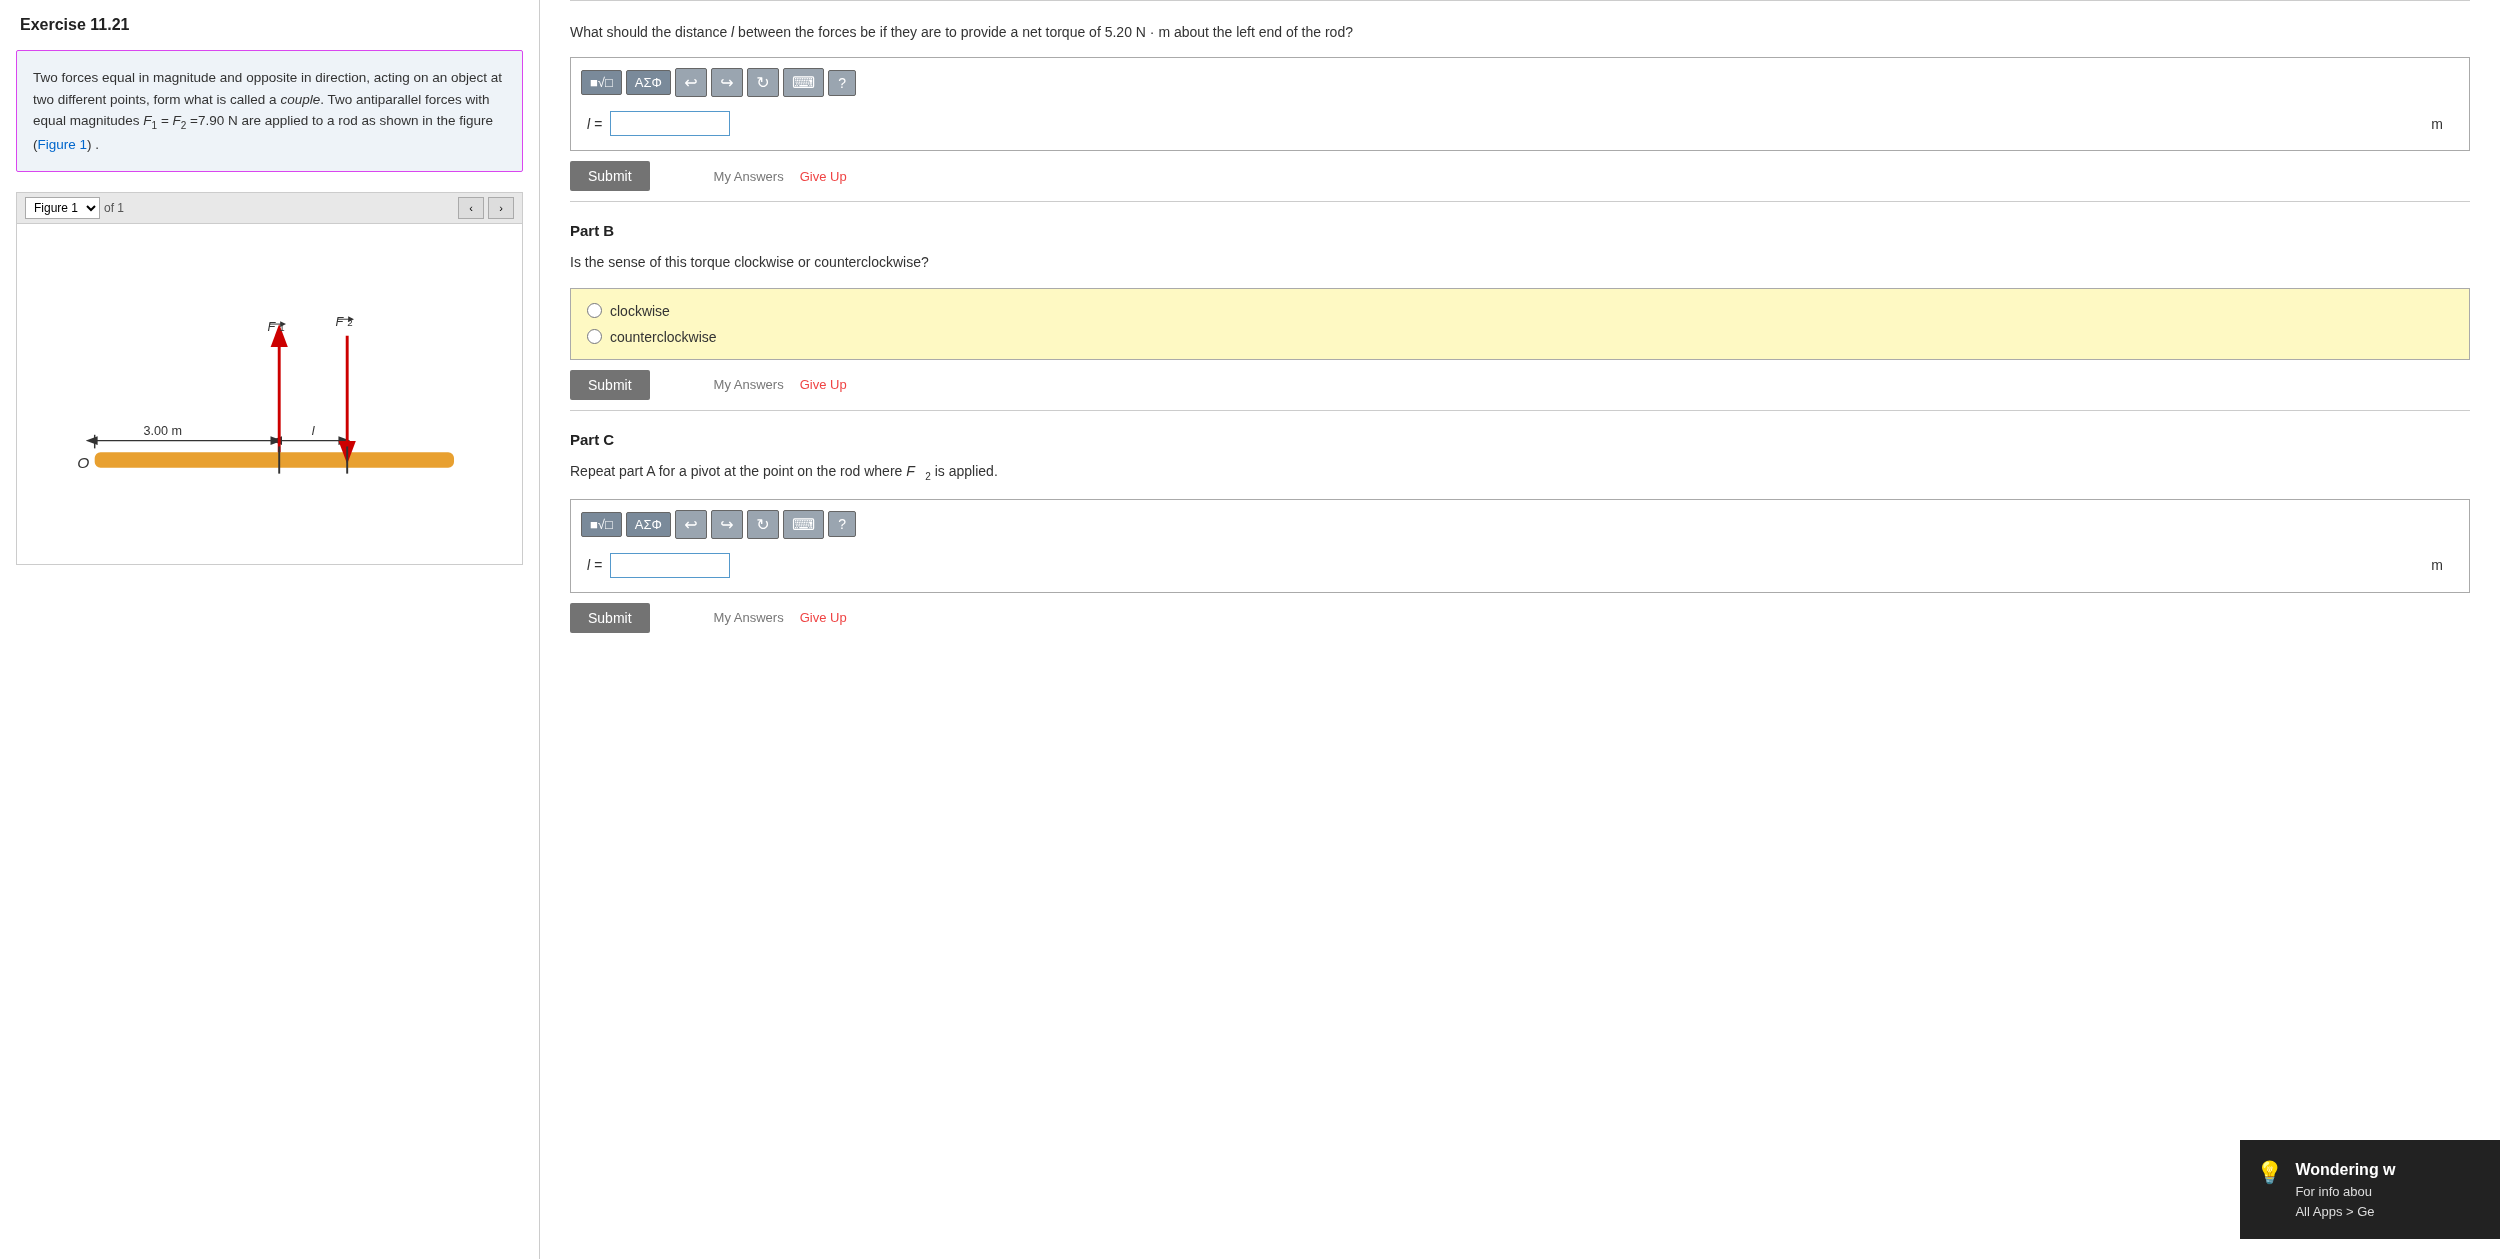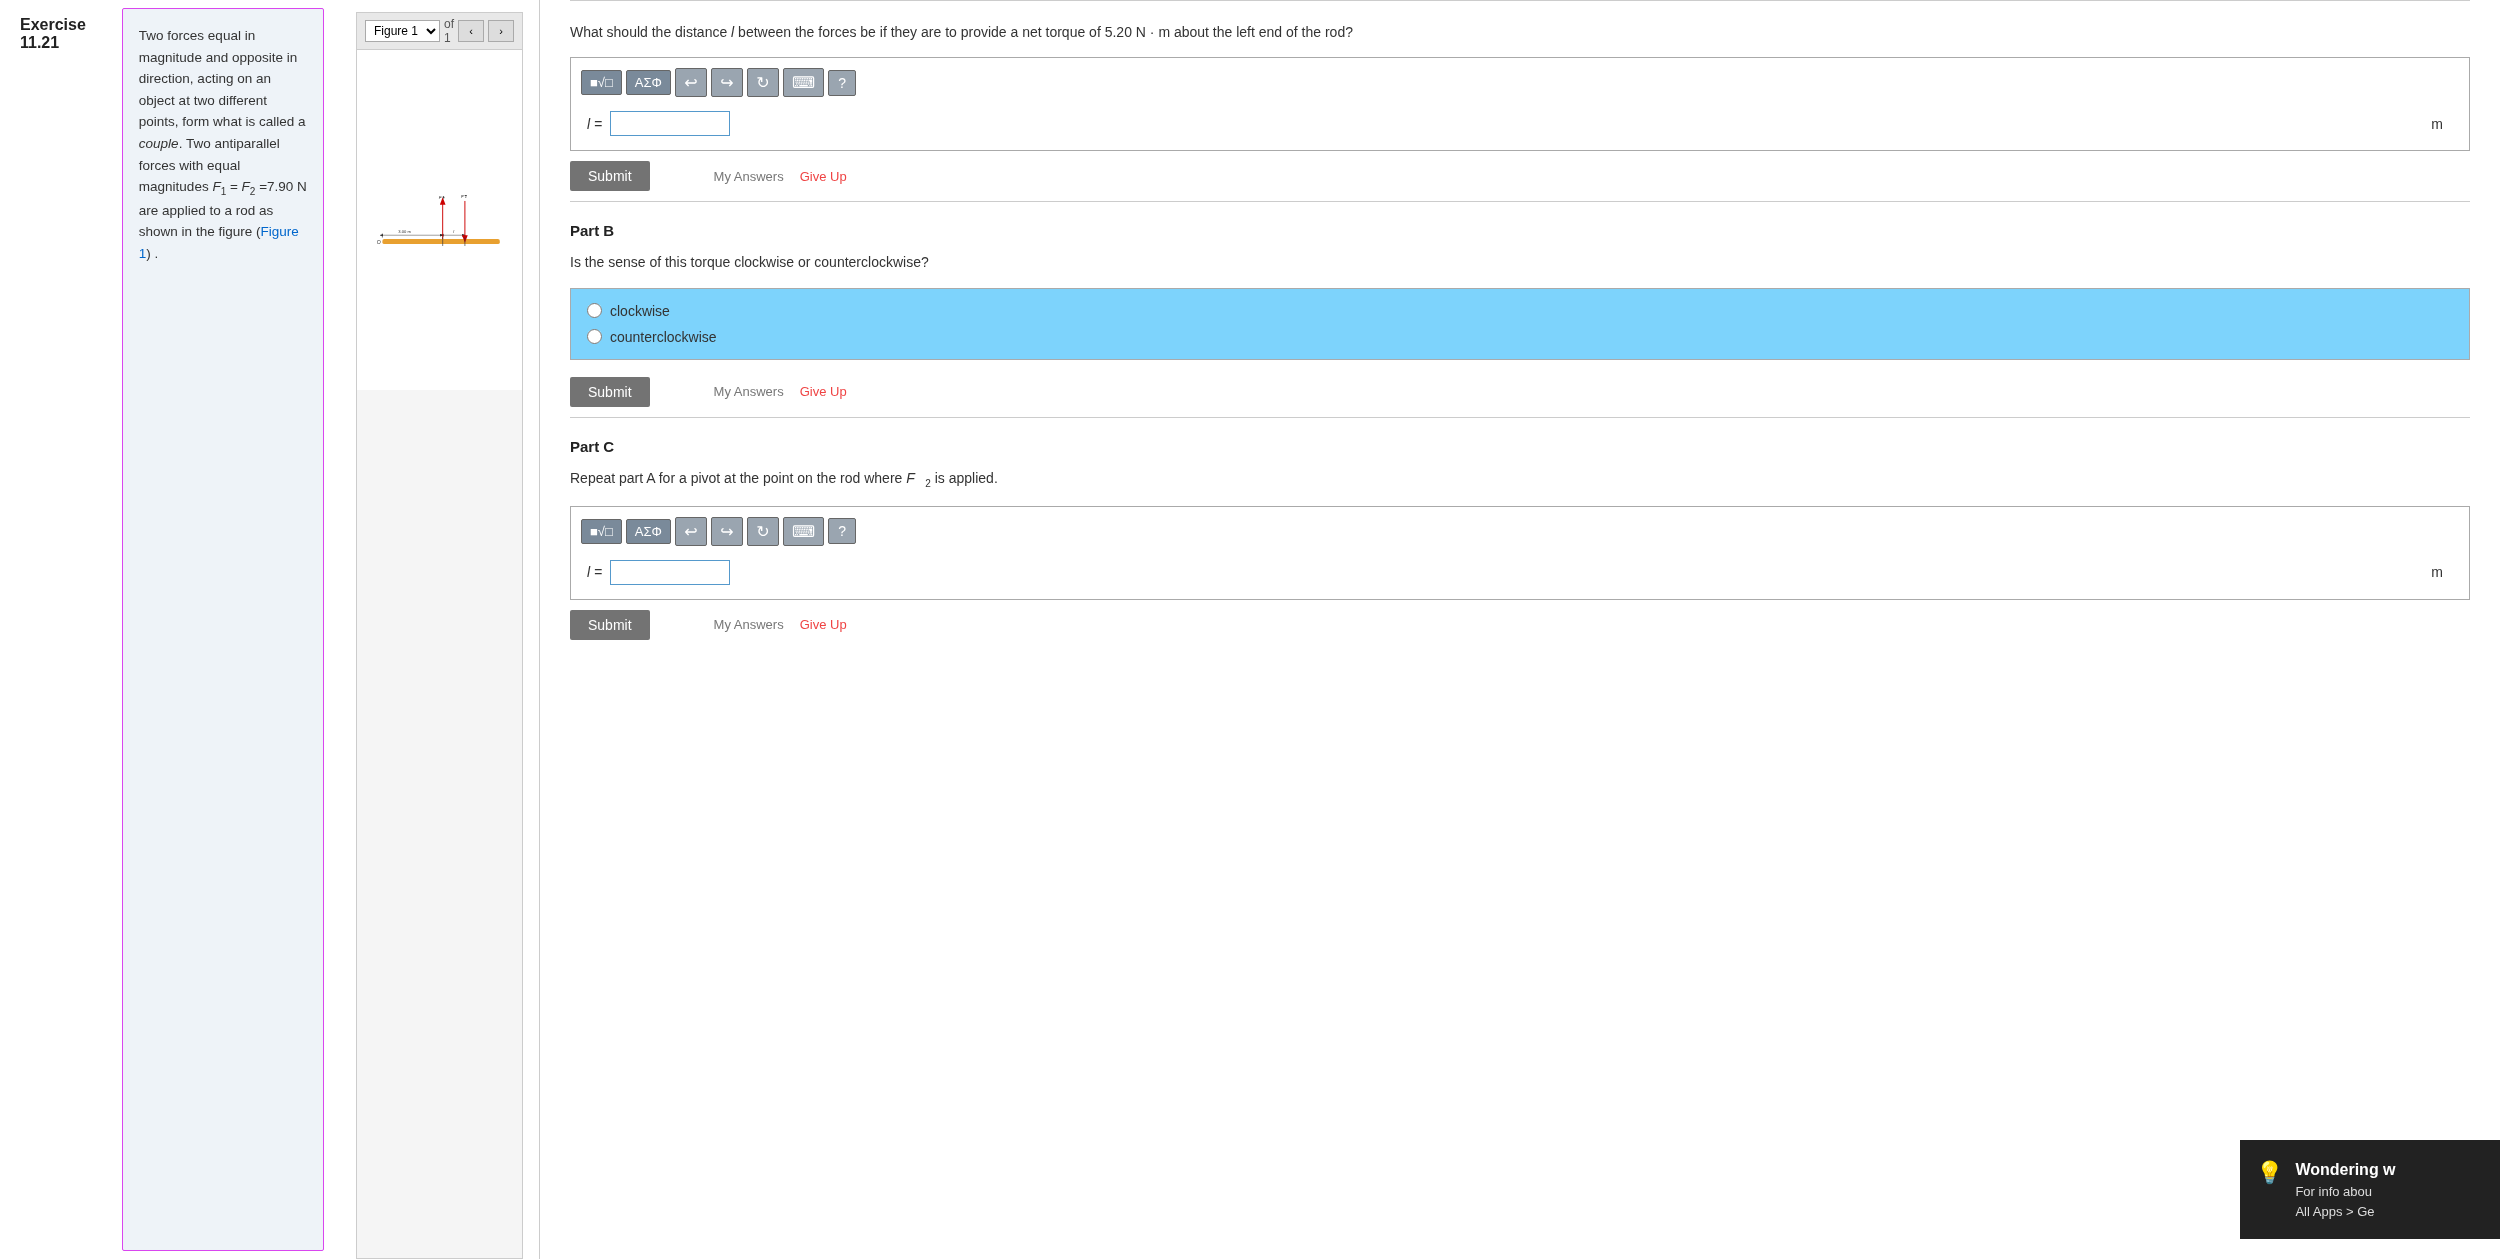--- a/index.html
+++ b/index.html
@@ -12,20 +12,21 @@
       height: 100vh;
       overflow: hidden;
     }
 
     
     .left-panel {
       width: 540px;
       min-width: 540px;
       border-right: 1px solid #ccc;
       display: flex;
+      flex-direction: column;
       height: 100%;
       overflow-y: auto;
     }
 
     .exercise-title {
       padding: 16px 20px 8px 20px;
       font-size: 16px;
       font-weight: bold;
       color: #222;
     }
@@ -214,23 +215,23 @@
       font-size: 13px;
       color: #ef4444;
       text-decoration: none;
       cursor: pointer;
       text-align: right;
     }
 
     
     .radio-box {
       border: 1px solid #aaa;
-      background: #7dd3fc;
+      background: #fef9c3;
       padding: 14px 16px;
-      margin-bottom: 17px;
+      margin-bottom: 10px;
     }
 
     .radio-option {
       display: flex;
       align-items: center;
       gap: 8px;
       margin-bottom: 10px;
       font-size: 14px;
       color: #333;
     }

